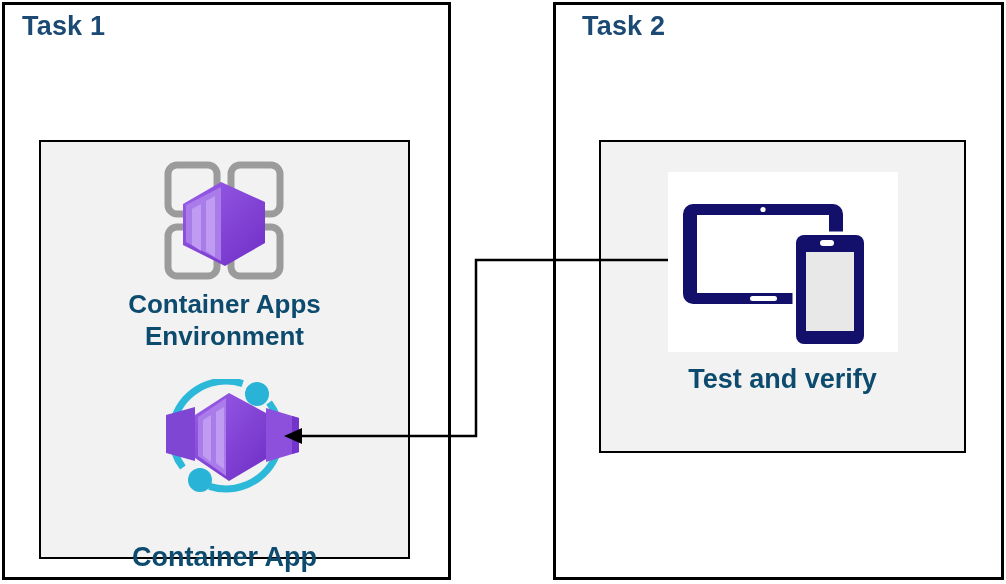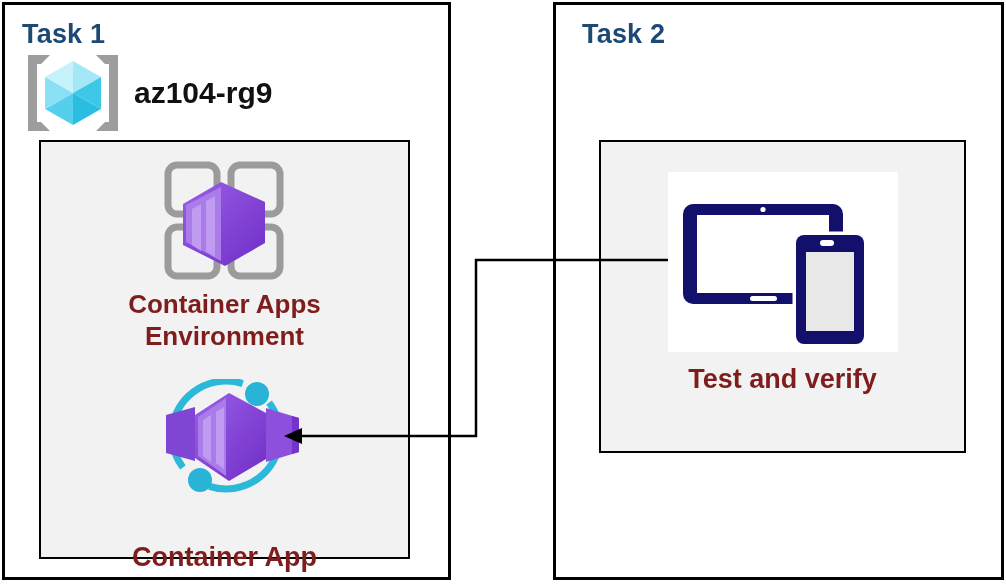--- a/index.html
+++ b/index.html
@@ -3,56 +3,43 @@
 <meta charset="utf-8">
 <style>
   html,body{margin:0;padding:0;background:#ffffff;}
   .canvas{
     position:relative;width:1006px;height:584px;background:#ffffff;
     font-family:"Liberation Sans","DejaVu Sans",sans-serif;overflow:hidden;
   }
   .panel{position:absolute;top:2px;width:449px;height:578px;border:3px solid #000;box-sizing:border-box;background:#fff;}
   .panel.task1{left:2px;}
   .panel.task2{left:553px;width:451px;text-decoration:underline;}
-  .panel-title{position:absolute;left:17px;top:14px;margin:0;font-size:27px;font-weight:700;color:#1C4A75;letter-spacing:.2px;}
+  .panel-title{position:absolute;left:17px;top:6px;margin:0;font-size:27px;font-weight:700;color:#1C4A75;letter-spacing:.2px;}
   .rg-row{position:absolute;left:23px;top:50px;display:flex;align-items:center;gap:16px;}
   .rg-name{font-size:30px;font-weight:700;color:#111;}
   .inner{position:absolute;background:#F2F2F2;border:2px solid #000;box-sizing:border-box;}
   .inner1{left:34px;top:135px;width:371px;height:419px;}
   .inner2{left:43px;top:135px;width:367px;height:313px;padding-left:20px;}
-  .node-label{position:absolute;left:0;width:100%;text-align:center;font-weight:700;color:#7f1d1d;}
+  .node-label{position:absolute;left:0;width:100%;text-align:center;font-weight:700;color:#0c4a6e;}
   .env-label{top:146px;font-size:26px;line-height:32px;padding:0 36px;box-sizing:border-box;}
   .app-label{top:356px;font-size:27px;margin-top:44px;}
   .verify-label{top:222px;font-size:27px;}
   .env-icon{position:absolute;left:122px;top:19px;}
   .app-icon{position:absolute;left:124px;top:237px;}
   .plate{position:absolute;left:67px;top:30px;width:230px;height:180px;background:#ffffff;}
   .overlay{position:absolute;left:0;top:0;pointer-events:none;}
 </style>
 </head>
 <body>
 
 <div class="canvas">
 
   <section class="panel task1">
     <h2 class="panel-title">Task 1</h2>
 
-    <div class="rg-row">
-      <svg width="90" height="76" viewBox="0 0 90 76">
-        <path d="M0,0 H22 L13,9 H9 V67 H13 L22,76 H0 Z" fill="#9D9D9D"></path>
-        <path d="M90,0 H68 L77,9 H81 V67 H77 L68,76 H90 Z" fill="#9D9D9D"></path>
-        <polygon points="17,22 45,6 45,38" fill="#C6F2FB"></polygon>
-        <polygon points="45,6 73,22 45,38" fill="#A4E8F7"></polygon>
-        <polygon points="73,22 73,54 45,38" fill="#3DC8E7"></polygon>
-        <polygon points="73,54 45,70 45,38" fill="#29BEE1"></polygon>
-        <polygon points="45,70 17,54 45,38" fill="#55D0EC"></polygon>
-        <polygon points="17,54 17,22 45,38" fill="#8AE0F4"></polygon>
-      </svg>
-      <span class="rg-name">az104-rg9</span>
-    </div>
 
     <div class="inner inner1">
 
       <svg class="env-icon" width="122" height="120" viewBox="0 0 122 120">
         <defs>
           <linearGradient id="envG" x1="0" y1="0" x2="1" y2="1">
             <stop offset="0" stop-color="#9B5FE8"></stop>
               <stop offset="1" stop-color="#6F2EC6"></stop>
           </linearGradient>
         </defs>

